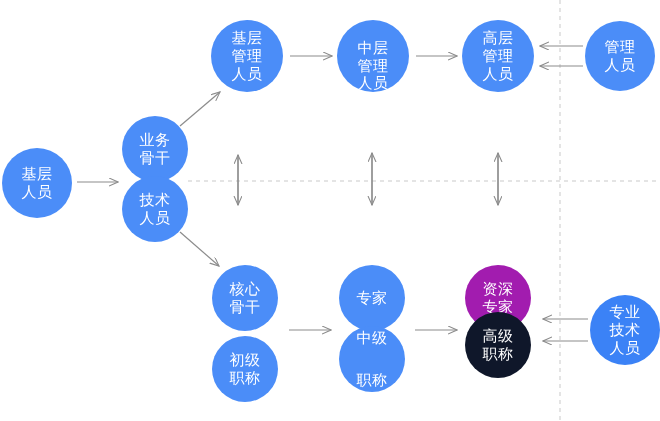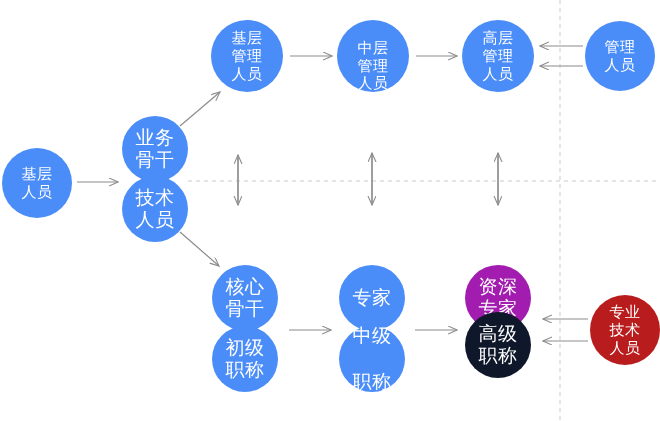--- a/index.html
+++ b/index.html
@@ -36,21 +36,21 @@
     text-align: center;
     line-height: 1.18;
     letter-spacing: 0.5px;
     box-sizing: border-box;
     white-space: nowrap;
   }
   .node .line {
     display: block;
   }
   .n-lg { font-size: 15px; }
-  .n-md { font-size: 19px; }
+  .n-md { font-size: 15px; }
 </style>
 </head>
 <body>
 
 <div id="canvas">
 
   <svg class="layer" viewBox="0 0 660 421" xmlns="http://www.w3.org/2000/svg">
     <defs>
       <marker id="ah" markerWidth="10" markerHeight="10" refX="9" refY="4" orient="auto" markerUnits="userSpaceOnUse">
         <path d="M0,0 L9,4 L0,8" fill="none" stroke="#8c8c8c" stroke-width="1.1"></path>
@@ -121,39 +121,39 @@
         <span class="line">人员</span>
       </div>
       <div class="node n-lg" style="left: 585px; top: 21px; width: 70px; height: 70px; background: rgb(75, 141, 248); color: rgb(255, 255, 255);">
         <span class="line">管理</span>
         <span class="line">人员</span>
       </div>
       <div class="node n-md" style="left: 212px; top: 265px; width: 66px; height: 66px; background: rgb(75, 141, 248); color: rgb(255, 255, 255); text-align: center;">
         <span class="line">核心</span>
         <span class="line">骨干</span>
       </div>
-      <div class="node n-md" style="left: 212px; top: 326px; width: 66px; height: 66px; background: rgb(75, 141, 248); color: rgb(255, 255, 255);">
+      <div class="node n-md" style="left: 212px; top: 336px; width: 66px; height: 66px; background: rgb(75, 141, 248); color: rgb(255, 255, 255);">
         <span class="line">初级</span>
         <span class="line">职称</span>
       </div>
       <div class="node n-md" style="left: 339px; top: 265px; width: 66px; height: 66px; background: rgb(75, 141, 248); color: rgb(255, 255, 255);">
         <span class="line">专家</span>
       </div>
       <div class="node n-md" style="left: 339px; top: 326px; width: 66px; height: 66px; background: rgb(75, 141, 248); color: rgb(255, 255, 255); gap: 24px;">
         <span class="line">中级</span>
         <span class="line">职称</span>
       </div>
       <div class="node n-md" style="left: 465px; top: 265px; width: 66px; height: 66px; background: #a21caf; color: rgb(255, 255, 255);">
         <span class="line">资深</span>
         <span class="line">专家</span>
       </div>
       <div class="node n-md" style="left: 465px; top: 312px; width: 66px; height: 66px; background: #0f172a; color: rgb(255, 255, 255);">
         <span class="line">高级</span>
         <span class="line">职称</span>
       </div>
-      <div class="node n-lg" style="left: 590px; top: 295px; width: 70px; height: 70px; background: #b91c1c; color: rgb(255, 255, 255);">
+      <div class="node n-lg" style="left: 590px; top: 295px; width: 70px; height: 70px; background: #3b82f6; color: rgb(255, 255, 255);">
         <span class="line">专业</span>
         <span class="line">技术</span>
         <span class="line">人员</span>
       </div>
     </div>
 
 </div>
 
 </body></html>

